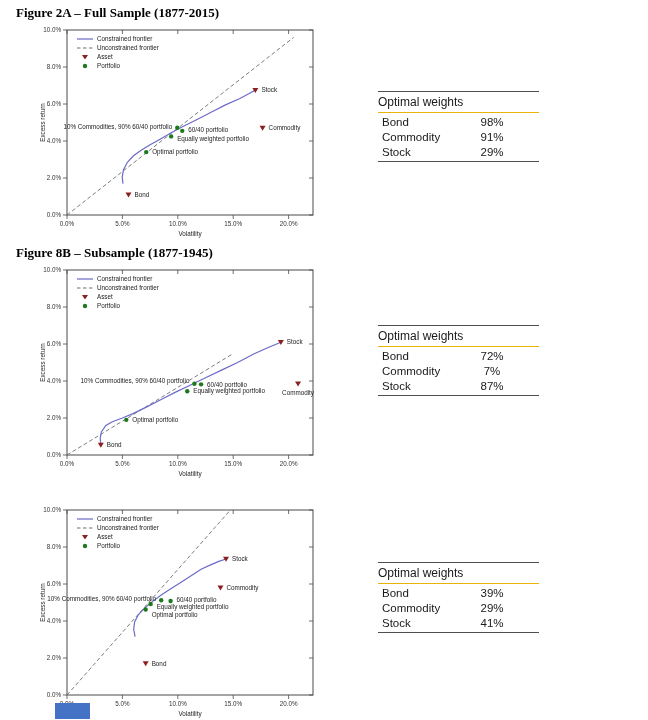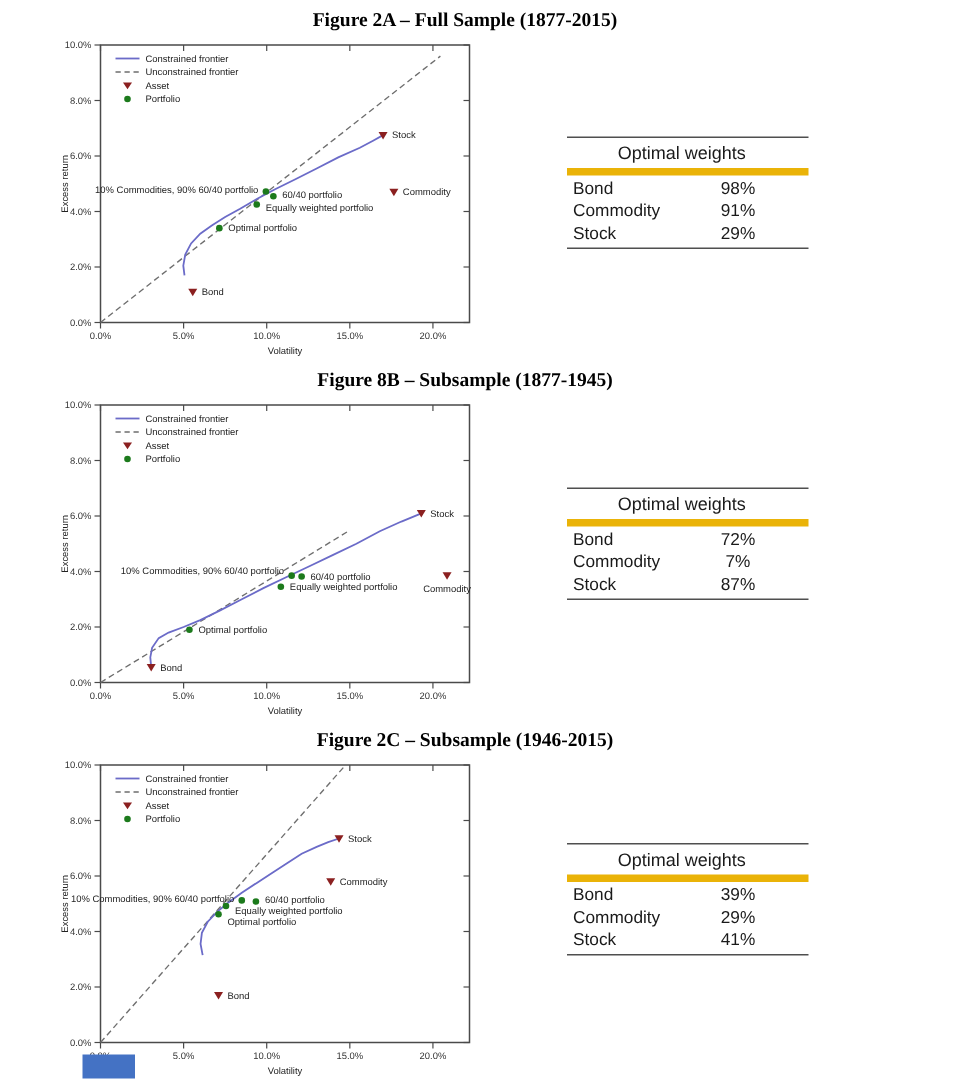--- a/index.html
+++ b/index.html
@@ -1,22 +1,22 @@
 <!DOCTYPE html>
 <html><head>
 <meta charset="utf-8">
 <style>
   html,body{margin:0;padding:0;background:#ffffff;}
   body{width:648px;height:720px;position:relative;font-family:"Liberation Sans",sans-serif;overflow:hidden;}
   .figure{position:absolute;left:0;width:648px;height:240px;}
-  .fig-title{position:absolute;top:5px;left:4px;width:612px;margin:0;text-align:center;
+  .fig-title{position:absolute;top:5px;left:16px;width:612px;margin:0;
              font-family:"Liberation Serif",serif;font-weight:bold;font-size:13px;color:#000;}
   .chart{position:absolute;left:0;top:0;}
   .weights-table{position:absolute;left:378px;width:161px;border-top:1px solid #4f4f4f;border-bottom:1px solid #4f4f4f;background:#fff;z-index:2;}
-  .wt-header{height:20px;line-height:21px;text-align:center;padding-right:8px;border-bottom:5px solid #eab308;
+  .wt-header{height:20px;line-height:21px;text-align:left;padding-right:8px;border-bottom:1px solid #eab308;
              font-size:12px;color:#1a1a1a;}
   .wt-body{padding:2px 0 1px 0;}
   .wt-row{position:relative;height:15px;line-height:15px;font-size:11.5px;color:#1a1a1a;}
   .wt-label{padding-left:4px;}
   .wt-value{position:absolute;left:84px;top:0;width:60px;text-align:center;}
   .blue-marker{position:absolute;left:55px;top:703px;width:35px;height:16px;}
   svg text{font-family:"Liberation Sans",sans-serif;}
 </style>
 </head>
 <body>
@@ -197,21 +197,20 @@
       </div>
       <div class="wt-row">
         <span class="wt-label">Stock</span>
         <span class="wt-value">87%</span>
       </div>
     </div>
   </div>
 </section>
 
 <section class="figure" style="top:480px">
-  <h2 class="fig-title">Figure 2C – Subsample (1946-2015)</h2>
   <svg class="chart" width="648" height="240">
       <g>
         <rect x="67" y="30" width="246" height="185" fill="none" stroke="#4a4a4a" stroke-width="1"></rect>
         <line x1="67" y1="215" x2="67" y2="219" stroke="#4a4a4a" stroke-width="0.8"></line>
         <line x1="67" y1="30" x2="67" y2="34" stroke="#4a4a4a" stroke-width="0.8"></line>
         <text x="67" y="226" fill="#333" font-size="6.3" text-anchor="middle">0.0%</text>
         <line x1="122.4054054054054" y1="215" x2="122.4054054054054" y2="219" stroke="#4a4a4a" stroke-width="0.8"></line>
         <line x1="122.4054054054054" y1="30" x2="122.4054054054054" y2="34" stroke="#4a4a4a" stroke-width="0.8"></line>
         <text x="122.4054054054054" y="226" fill="#333" font-size="6.3" text-anchor="middle">5.0%</text>
         <line x1="177.8108108108108" y1="215" x2="177.8108108108108" y2="219" stroke="#4a4a4a" stroke-width="0.8"></line>

